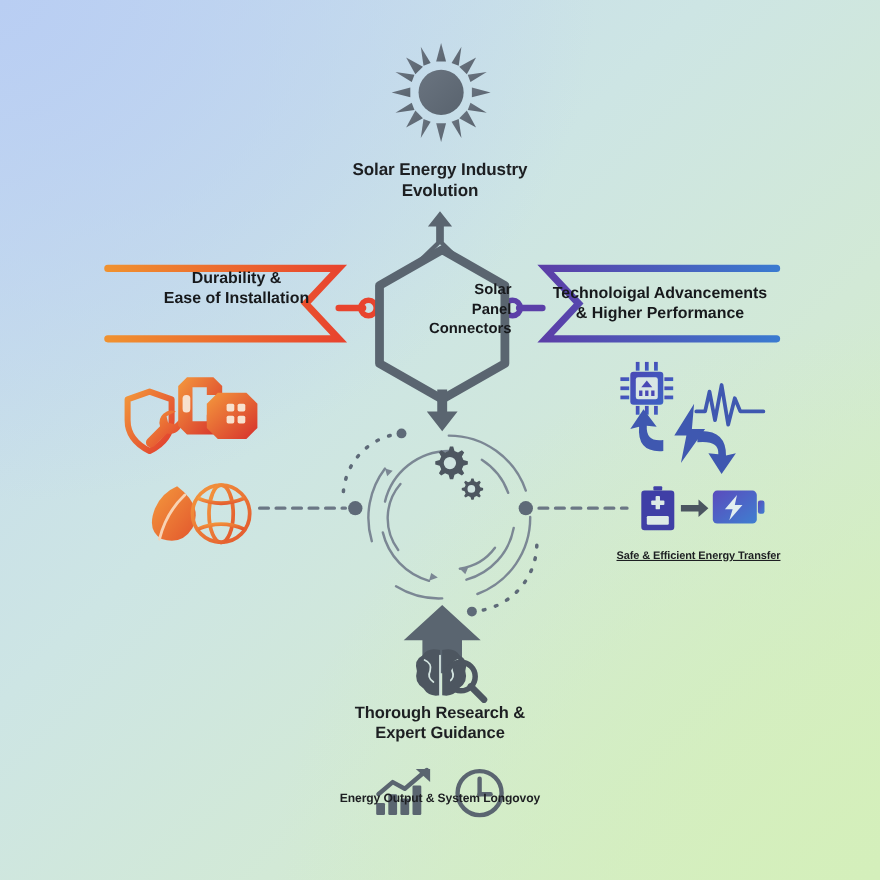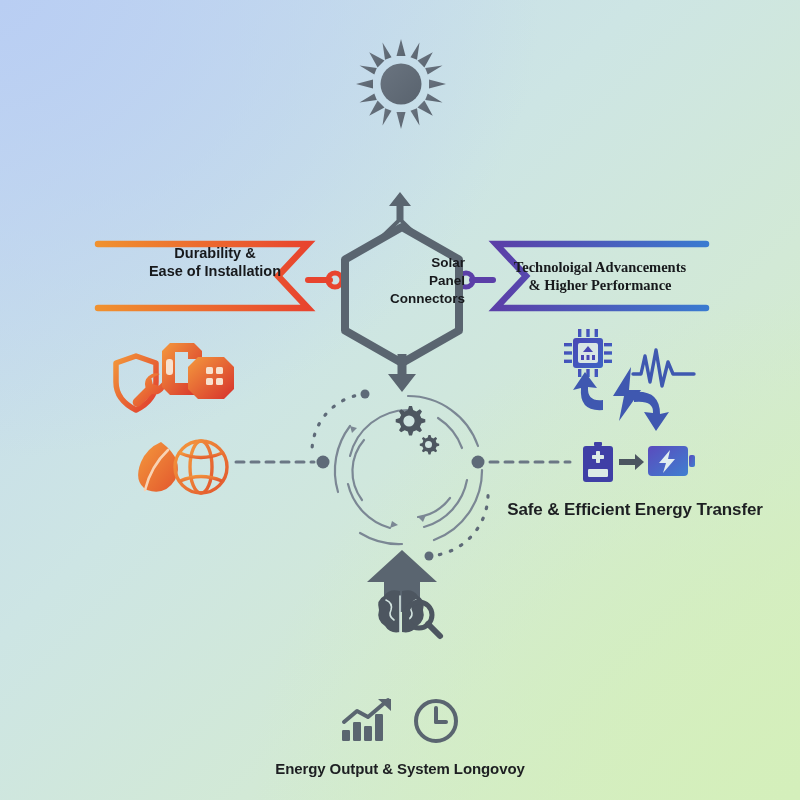--- a/index.html
+++ b/index.html
@@ -24,29 +24,29 @@
     position:absolute;
     text-align:center;
     color:#1d1f22;
     font-weight:700;
     line-height:1.22;
     letter-spacing:-0.1px;
     white-space:pre-line;
   }
   #lbl-top{left:250px;top:146px;width:300px;font-size:15.5px;}
   #lbl-left{left:58px;top:498px;width:240px;font-size:14.5px;}
-  #lbl-right{left:500px;top:500px;width:270px;font-size:17px;}
+  #lbl-right{left:500px;top:500px;width:270px;font-size:10px;text-decoration:underline;}
   #lbl-bottom{left:280px;top:640px;width:240px;font-size:15px;}
-  #lbl-foot{left:240px;top:760px;width:320px;font-size:15px;}
+  #lbl-foot{left:240px;top:720px;width:320px;font-size:11px;}
   .banner-text{
     position:absolute;text-align:center;color:#17191c;
     font-weight:700;font-size:14.5px;line-height:1.25;white-space:pre-line;
   }
   #banner-text-left{left:110px;top:244px;width:210px;}
-  #banner-text-right{left:485px;top:258px;width:230px;font-family:Liberation Serif, serif;}
+  #banner-text-right{left:485px;top:258px;width:230px;}
   #hex-text{
     position:absolute;left:345px;top:254px;width:120px;
     text-align:right;font-weight:700;font-size:13.5px;line-height:1.34;
     color:#17191c;white-space:pre-line;
   }
   #circle-text{
     position:absolute;left:333px;top:442px;width:150px;
     text-align:center;font-weight:700;font-size:14px;line-height:1.28;
     color:#17191c;white-space:pre-line;
   }
@@ -81,20 +81,22 @@
           <path d="M27.5 87.5 L30.0 70.2 L36.5 72.7 Z"></path>
           <path d="M4.5 27.5 L21.8 30.0 L19.3 36.5 Z"></path>
           <path d="M87.5 64.5 L70.2 62.0 L72.7 55.5 Z"></path>
           <path d="M87.5 27.5 L72.7 36.5 L70.2 30.0 Z"></path>
           <path d="M4.5 64.5 L19.3 55.5 L21.8 62.0 Z"></path>
         </g>
       </g>
     </svg>
   </div>
 
+  <div class="lbl" id="lbl-top">Solar Energy Industry
+Evolution</div>
 
   <div class="abs" style="left:376px;top:190px;">
     <svg width="48" height="48" viewBox="0 0 48 48">
       <path d="M24 2 L35 16 L27.5 16 L27.5 30 L44 46 L38 46 L24 32 L10 46 L4 46 L20.5 30 L20.5 16 L13 16 Z" fill="#5a6570"></path>
     </svg>
   </div>
 
   <div class="abs" style="left:96px;top:240px;">
     <svg width="222" height="72" viewBox="0 0 222 72">
       <defs>
@@ -400,20 +402,22 @@
       </g>
     </svg>
   </div>
   <div class="abs" style="left:402px;top:598px;">
     <svg width="42" height="42" viewBox="0 0 42 42">
       <circle cx="17" cy="17" r="13" fill="none" stroke="#4d5660" stroke-width="5"></circle>
       <line x1="26" y1="26" x2="38" y2="38" stroke="#4d5660" stroke-width="6" stroke-linecap="round"></line>
     </svg>
   </div>
 
+  <div class="lbl" id="lbl-bottom">Thorough Research &amp;
+Expert Guidance</div>
 
   <div class="abs" style="left:342px;top:698px;">
     <svg width="56" height="44" viewBox="0 0 56 44">
       <g fill="#5a6570">
         <rect x="0" y="32" width="8" height="11" rx="1.2"></rect>
         <rect x="11" y="24" width="8" height="19" rx="1.2"></rect>
         <rect x="22" y="28" width="8" height="15" rx="1.2"></rect>
         <rect x="33" y="16" width="8" height="27" rx="1.2"></rect>
       </g>
       <polyline points="2,24 15,13 26,19 46,2" fill="none" stroke="#5a6570" stroke-width="4" stroke-linecap="round" stroke-linejoin="round"></polyline>

